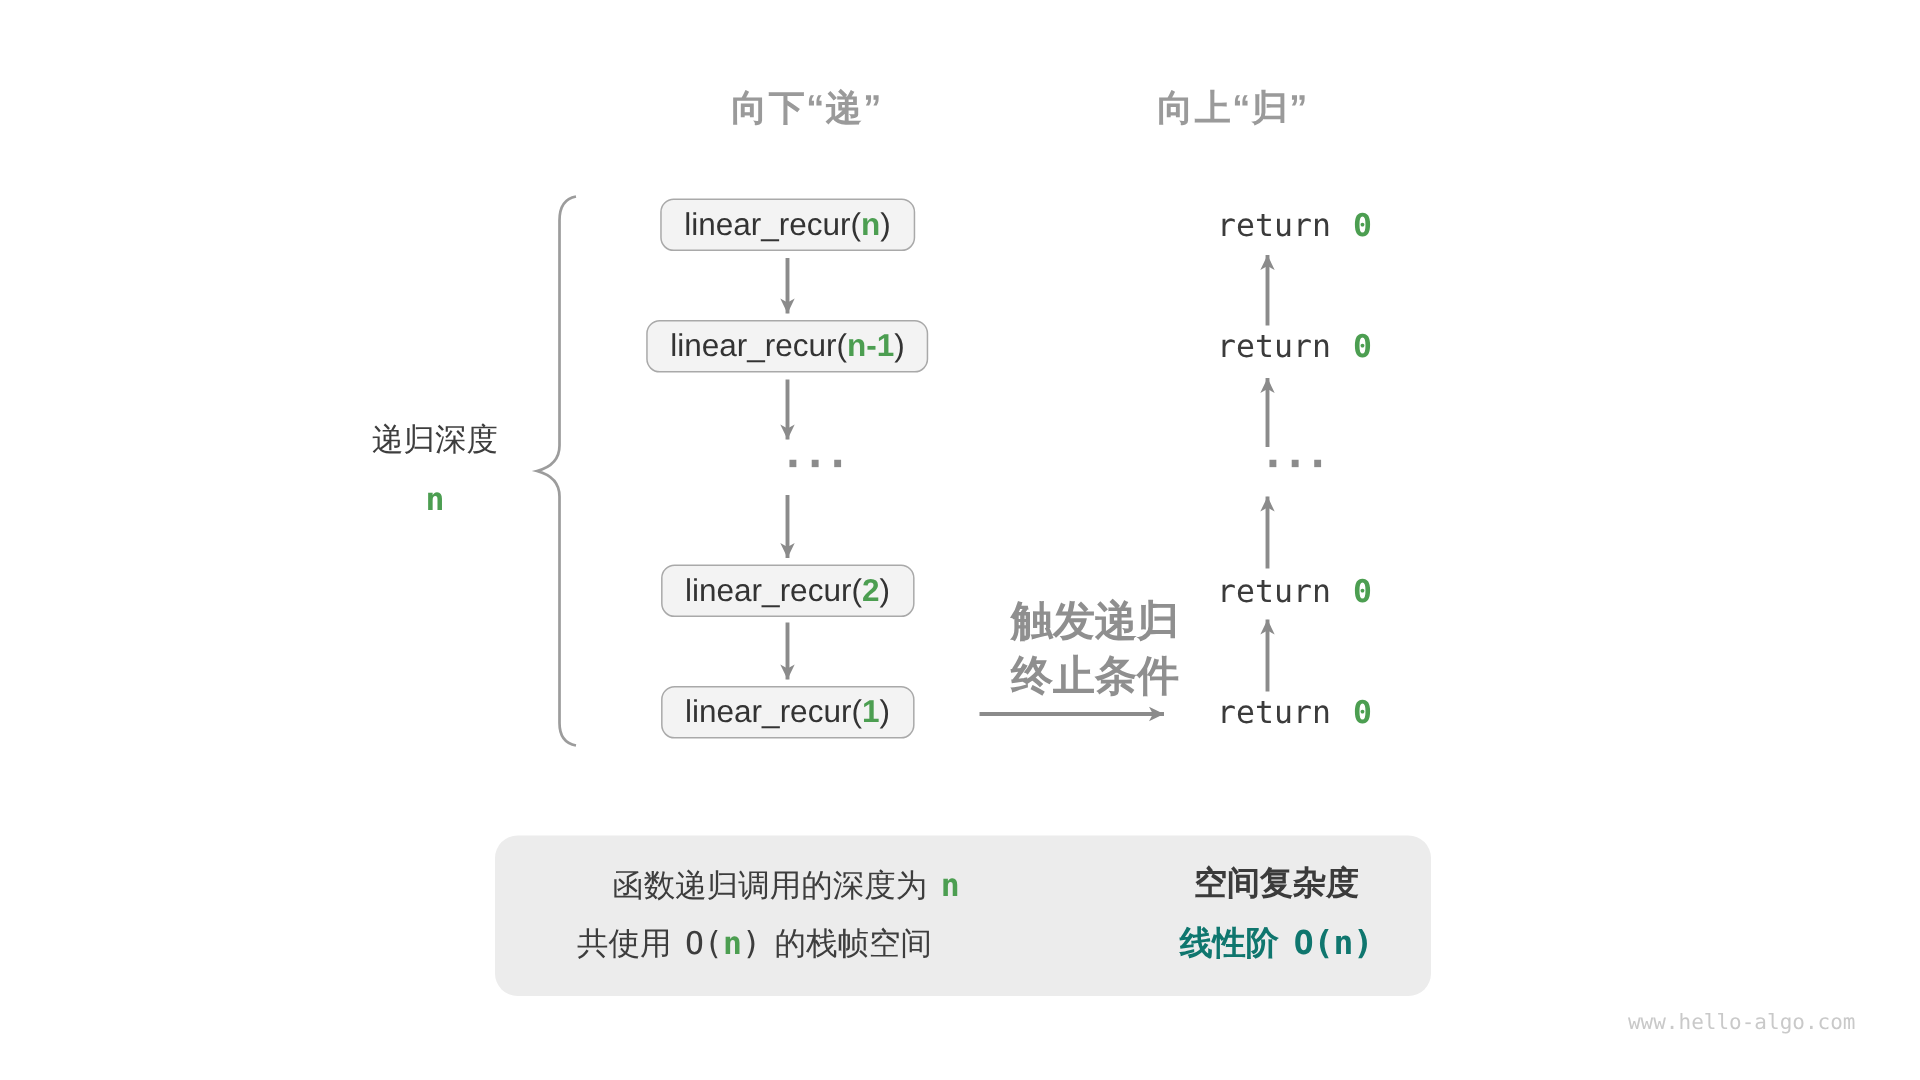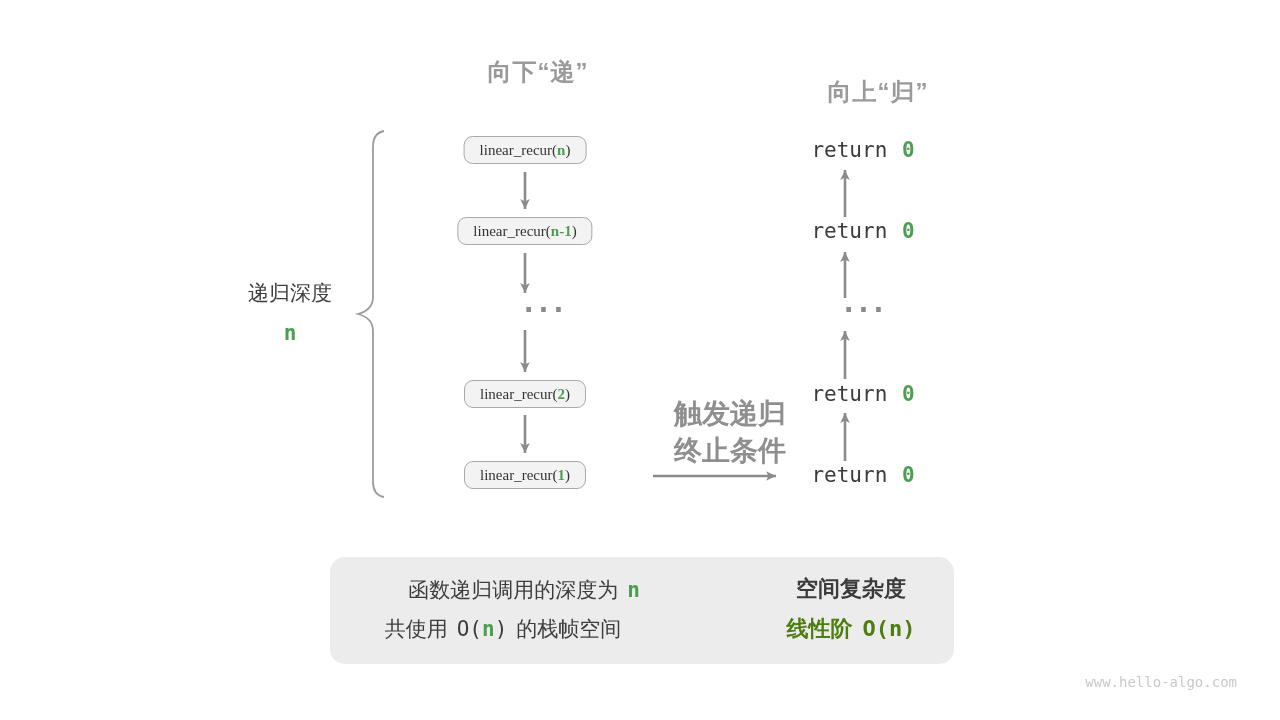--- a/index.html
+++ b/index.html
@@ -20,27 +20,27 @@
     color: #9a9a9a;
     letter-spacing: 1px;
   }
 
   
   .call-box {
     background: #f3f3f3;
     border: 1.5px solid #a9a9a9;
     border-radius: 9px;
     padding: 4px 15px;
-    font-family: Liberation Serif, serif;
-    font-size: 15px;
+    font-family: Liberation Sans, sans-serif;
+    font-size: 21px;
     color: #333333;
     line-height: 1.2;
   }
   .green { color: #4c9e51; font-weight: bold; }
-  .blue  { color: #4d7c0f; }
+  .blue  { color: #0f766e; }
 
   
   .return-stmt {
     font-family: "DejaVu Sans Mono", monospace;
     font-size: 21px;
     color: #3b3b3b;
   }
   .return-stmt .green { margin-left: 2px; }
 
   
@@ -124,21 +124,21 @@
   <line x1="845" y1="298" x2="845" y2="252" stroke="#8b8b8b" stroke-width="2.6" marker-end="url(#arrow)"></line>
   <line x1="845" y1="379" x2="845" y2="331" stroke="#8b8b8b" stroke-width="2.6" marker-end="url(#arrow)"></line>
   <line x1="845" y1="461" x2="845" y2="413" stroke="#8b8b8b" stroke-width="2.6" marker-end="url(#arrow)"></line>
 
   <line x1="653" y1="476" x2="776" y2="476" stroke="#8b8b8b" stroke-width="2.6" marker-end="url(#arrow)"></line>
 
   <polygon points="688,604 707,604 707,595 728,613 707,631 707,622 688,622" fill="#c1c1c1"></polygon>
 </svg>
 
 <div class="abs center col-header" style="left:520px; top:72px;">向下“递”</div>
-<div class="abs center col-header" style="left:860px; top:72px;margin-top:20px;">向上“归”</div>
+<div class="abs center col-header" style="left:804px; top:72px;">向上“归”</div>
 
 <div class="abs center depth-text" style="left:272px; top:293px;">递归深度</div>
 <div class="abs center depth-n green" style="left:272px; top:333px;">n</div>
 
 <div class="abs center call-box" style="left:525px; top:150px;"><span>linear_recur(</span><span class="green">n</span><span>)</span></div>
 
 <div class="abs center call-box" style="left:525px; top:231px;"><span>linear_recur(</span><span class="green">n-1</span><span>)</span></div>
 
 <div class="abs center dots" style="left:528px; top:310px;">···</div>
 

